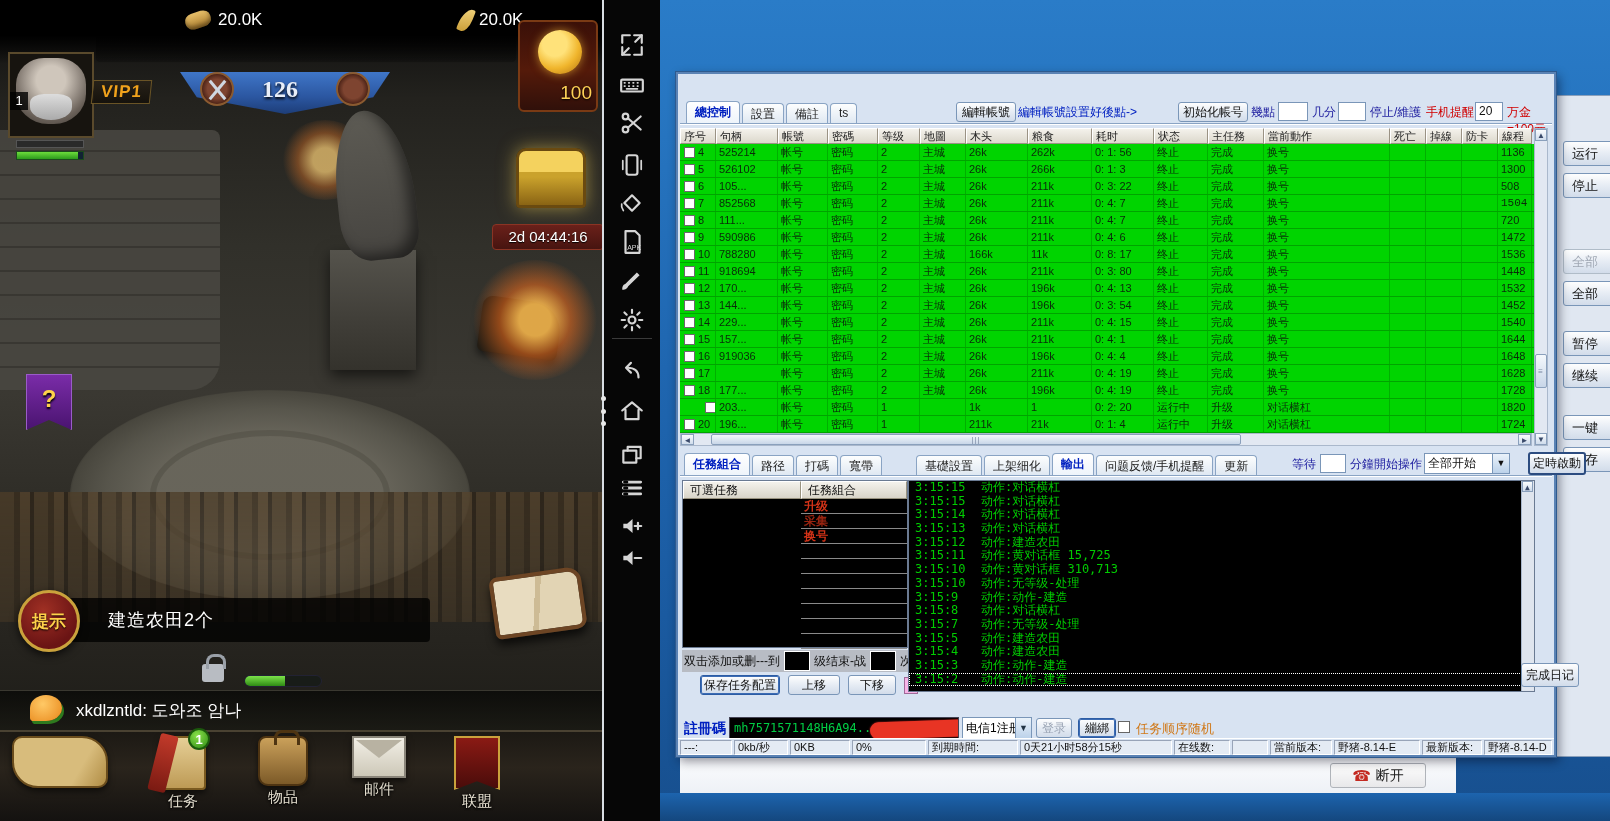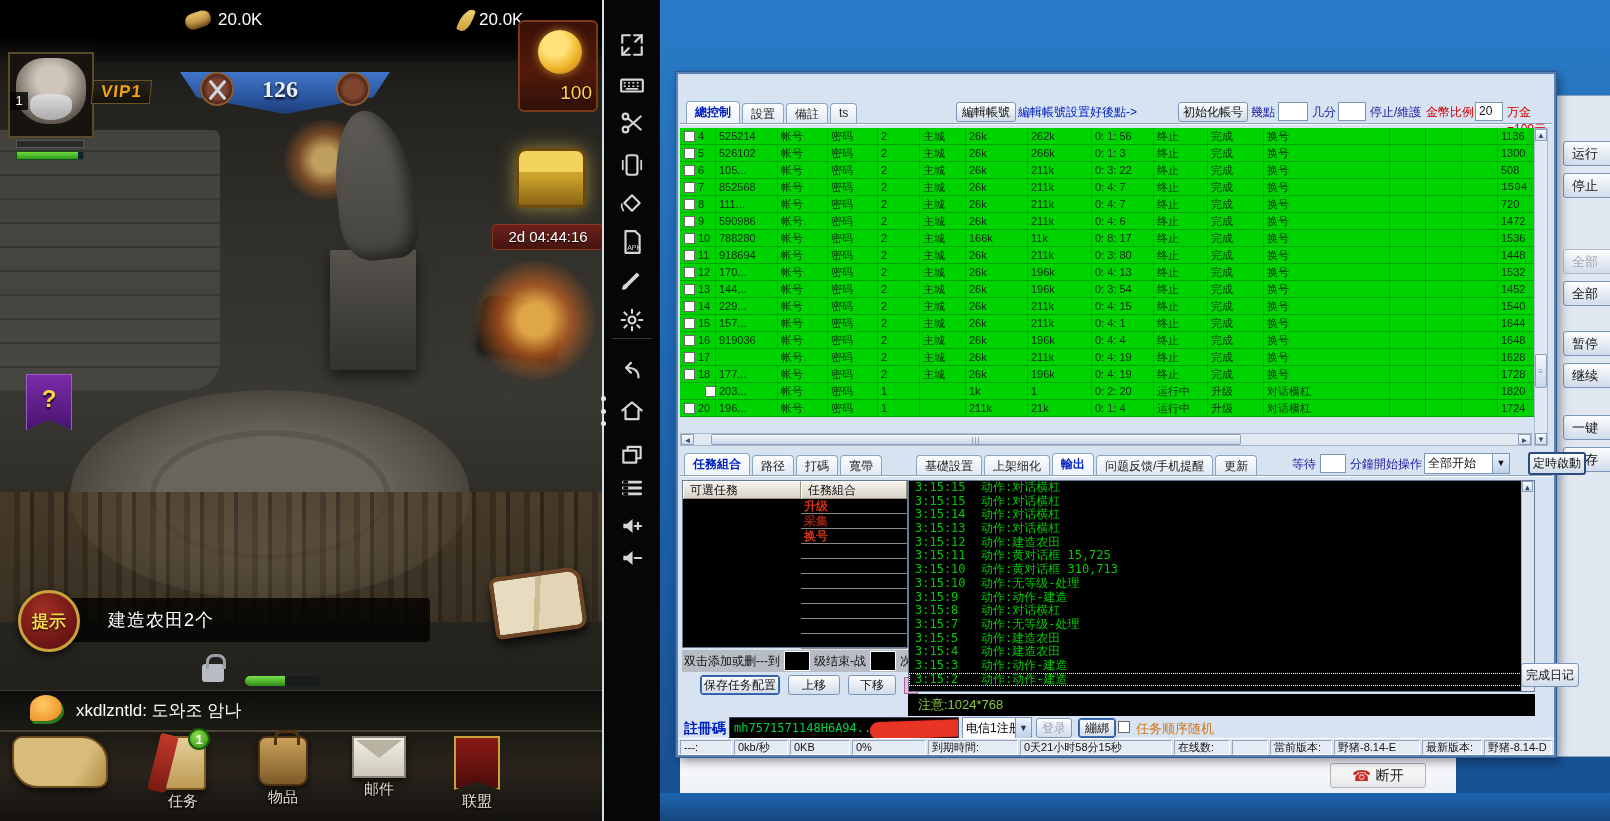--- a/index.html
+++ b/index.html
@@ -423,25 +423,43 @@
     <div id="tabrow1-line"></div>
 
     <div class="btn" style="position:absolute;left:278px;top:28px;width:60px;height:20px;">編輯帳號</div>
     <div class="hdr-label blue" style="left:340px;">編輯帳號設置好後點-&gt;</div>
     <div class="btn" style="position:absolute;left:500px;top:28px;width:70px;height:20px;">初始化帳号</div>
     <div class="hdr-label purple" style="left:573px;">幾點</div>
     <div class="inputbox" style="left:600px;top:28px;width:30px;height:19px;"></div>
     <div class="hdr-label purple" style="left:634px;">几分</div>
     <div class="inputbox" style="left:660px;top:28px;width:28px;height:19px;"></div>
     <div class="hdr-label purple" style="left:692px;">停止/維護</div>
-    <div class="hdr-label red" style="left:748px;">金幣比例</div>
+    <div class="hdr-label red" style="left:748px;">手机提醒</div>
     <div class="inputbox" style="left:797px;top:28px;width:28px;height:19px;">20</div>
     <div class="hdr-label red" style="left:829px;">万金=100元</div>
 
     <div id="grid">
+      <div id="grid-head">
+          <div class="hcell" style="width: 36px; flex: 0 0 auto;">序号</div>
+          <div class="hcell" style="width: 62px; flex: 0 0 auto;">句柄</div>
+          <div class="hcell" style="width: 50px; flex: 0 0 auto;">帳號</div>
+          <div class="hcell" style="width: 50px; flex: 0 0 auto;">密碼</div>
+          <div class="hcell" style="width: 42px; flex: 0 0 auto;">等级</div>
+          <div class="hcell" style="width: 46px; flex: 0 0 auto;">地圖</div>
+          <div class="hcell" style="width: 62px; flex: 0 0 auto;">木头</div>
+          <div class="hcell" style="width: 64px; flex: 0 0 auto;">粮食</div>
+          <div class="hcell" style="width: 62px; flex: 0 0 auto;">耗时</div>
+          <div class="hcell" style="width: 54px; flex: 0 0 auto;">状态</div>
+          <div class="hcell" style="width: 56px; flex: 0 0 auto;">主任務</div>
+          <div class="hcell" style="width: 126px; flex: 0 0 auto;">當前動作</div>
+          <div class="hcell" style="width: 36px; flex: 0 0 auto;">死亡</div>
+          <div class="hcell" style="width: 36px; flex: 0 0 auto;">掉線</div>
+          <div class="hcell" style="width: 36px; flex: 0 0 auto;">防卡</div>
+          <div class="hcell" style="width: 34px; flex: 0 0 auto;">線程</div>
+        </div>
       <div id="grid-body">
           <div class="trow">
             <div class="tcell" style="width: 36px; flex: 0 0 auto;"><span class="cb"></span>4</div>
             <div class="tcell" style="width: 62px; flex: 0 0 auto;">525214</div>
             <div class="tcell" style="width: 50px; flex: 0 0 auto;">帐号</div>
             <div class="tcell" style="width: 50px; flex: 0 0 auto;">密码</div>
             <div class="tcell" style="width: 42px; flex: 0 0 auto;">2</div>
             <div class="tcell" style="width: 46px; flex: 0 0 auto;">主城</div>
             <div class="tcell" style="width: 62px; flex: 0 0 auto;">26k</div>
             <div class="tcell" style="width: 64px; flex: 0 0 auto;">262k</div>
@@ -871,21 +889,20 @@
           </div>
           <div class="log-line sel">
             <span class="log-time">3:15:2</span>
             <span class="log-text">动作:动作-建造</span>
           </div>
         </div>
       <div id="log-vscroll">
         <div class="sb-btn" style="left:0;top:0;width:11px;height:11px;line-height:11px;">▲</div>
       </div>
     </div>
-    <div id="note-bar">注意:1024*768</div>
 
     <div id="reg-row">
       <div id="reg-label">註冊碼</div>
       <div id="reg-code">
         <span>mh7571571148H6A94...</span>
         <div id="reg-scribble"></div>
       </div>
       <div id="reg-select">
         <span>电信1注册</span>
         <span class="arrow">▼</span>

